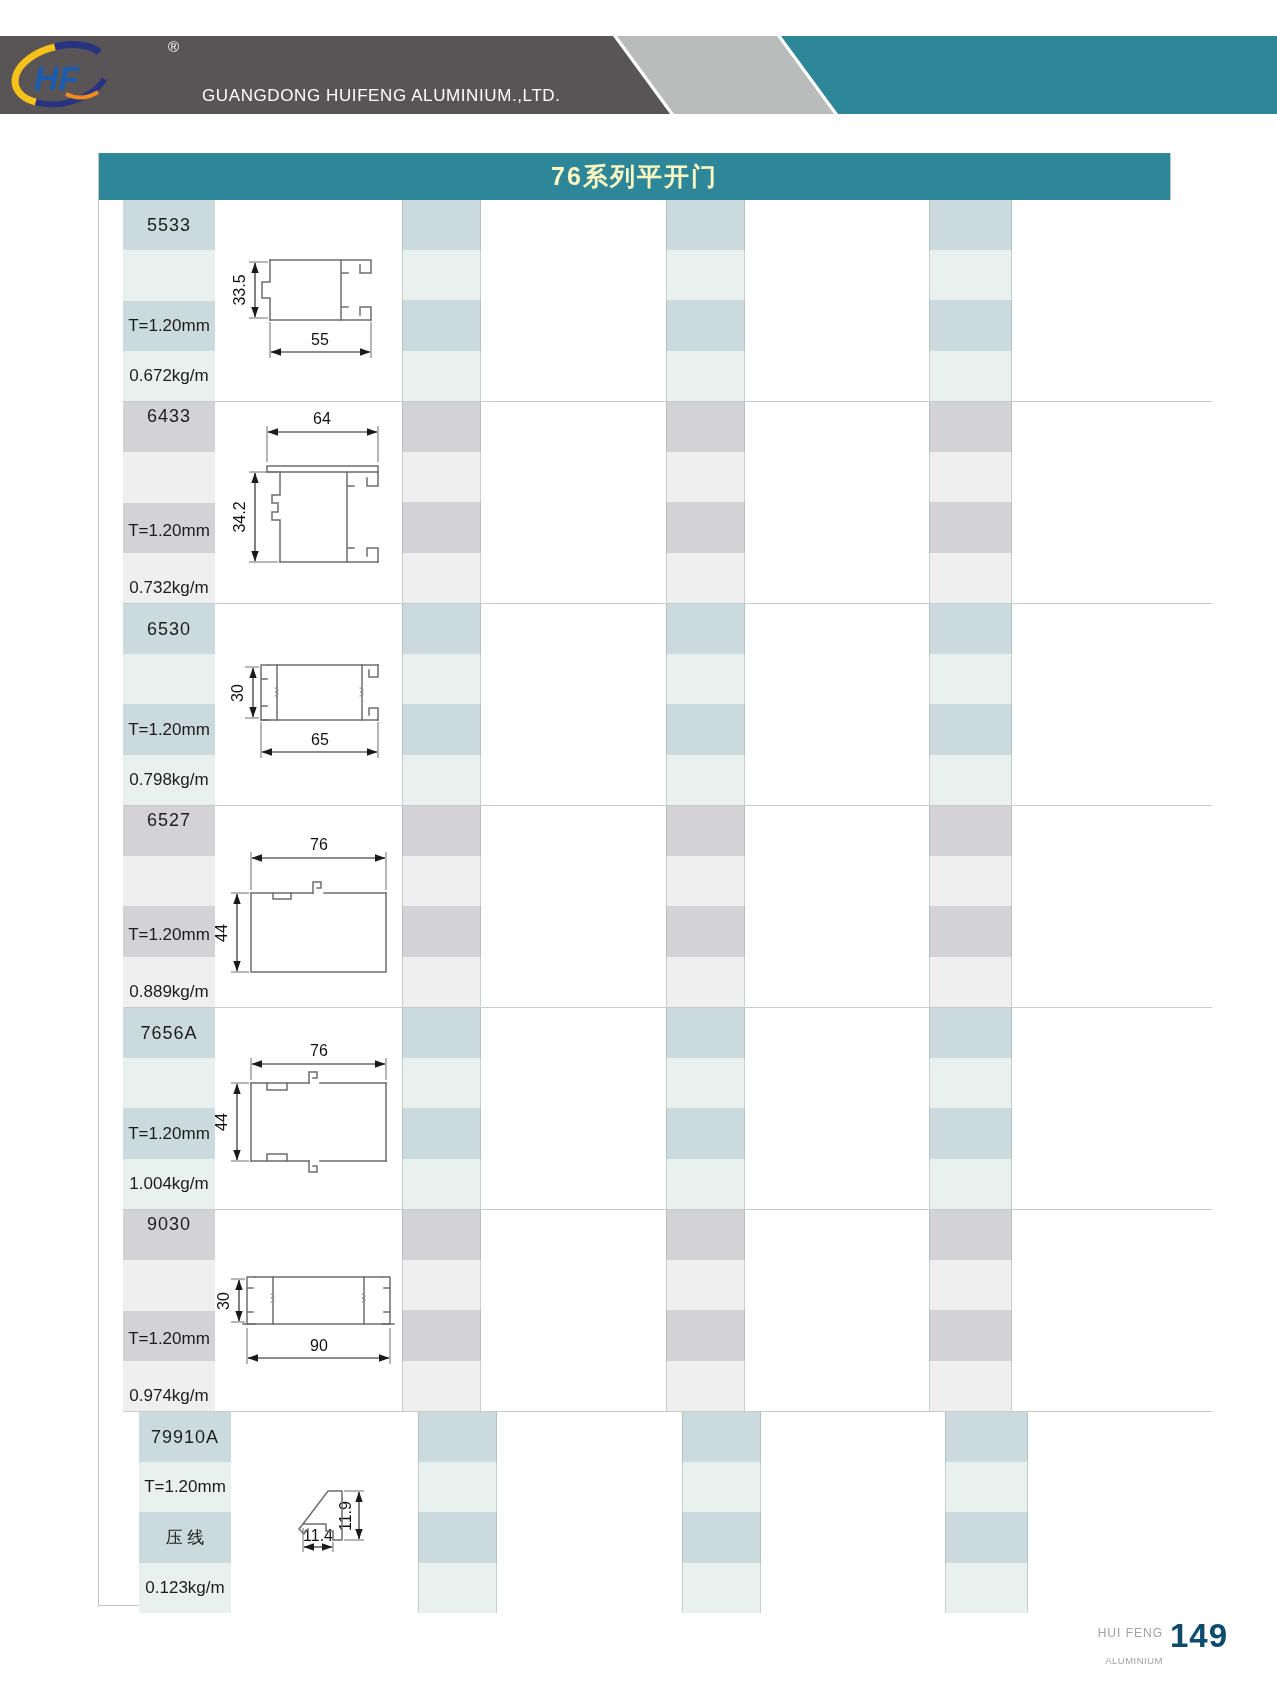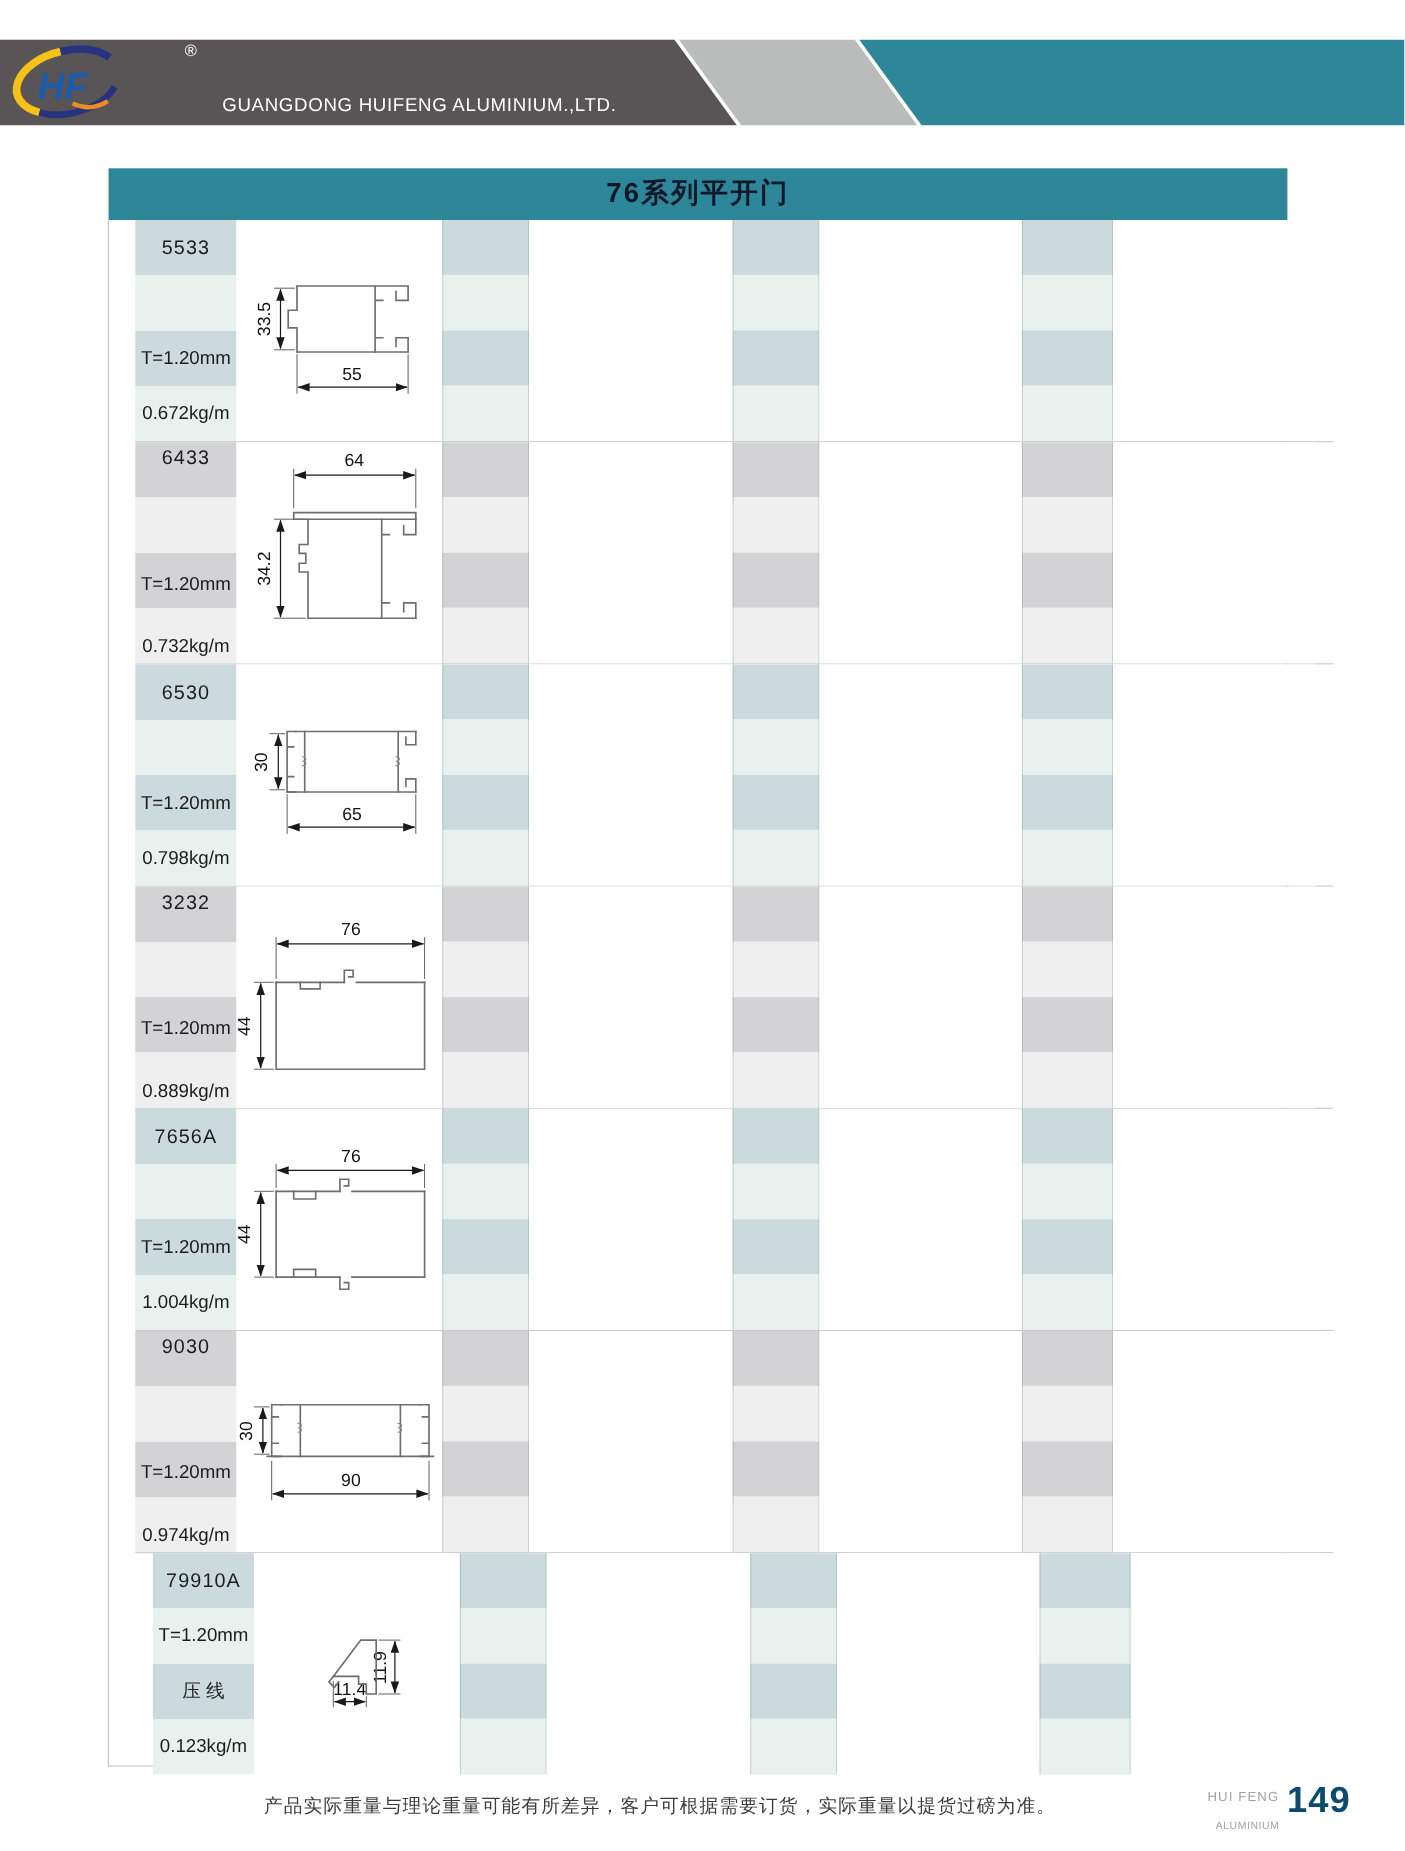--- a/index.html
+++ b/index.html
@@ -10,21 +10,21 @@
   .hdr{position:absolute;left:0;top:36px;width:1277px;height:78px;}
   .hdr svg{position:absolute;left:0;top:0;}
   .logo{position:absolute;left:58px;top:0px;width:140px;height:78px;}
   .reg{position:absolute;left:168px;top:2px;color:#fff;font-size:15px;}
   .co-zh{position:absolute;left:200px;top:9px;color:#fff;font-size:33px;font-weight:bold;letter-spacing:4px;white-space:nowrap;}
   .co-en{position:absolute;left:202px;top:50px;color:#fff;font-size:17px;letter-spacing:0.6px;white-space:nowrap;}
 
   
   .tbl{position:absolute;left:98px;top:153px;width:1073px;height:1453px;
        border-left:1px solid #c3c4c4;border-right:1px solid #c3c4c4;border-bottom:1px solid #c3c4c4;box-sizing:border-box;}
-  .tbl-title{height:47px;line-height:47px;background:#2e8798;color:#0f172a;text-align:center;
+  .tbl-title{height:47px;line-height:47px;background:#2e8798;color:#fef9c3;text-align:center;
        font-size:25px;font-weight:bold;letter-spacing:2px;}
   .rows{height:1406px;display:grid;grid-template-rows:repeat(7,1fr);padding-left:24px;}
   .row{display:grid;grid-template-columns:92px 187px 79px 185px 79px 184px 83px 184px;
        border-bottom:1px solid #c9caca;box-sizing:border-box;}
   .row:last-child{border-bottom:none;margin-left:16px;}
 
   .label-col{display:grid;grid-template-rows:repeat(4,1fr);}
   .label-col .band{display:flex;align-items:center;justify-content:center;
        font-size:17px;color:#1c1c1c;white-space:nowrap;}
   .label-col .band.code{font-size:18px;letter-spacing:1px;}
@@ -191,21 +191,21 @@
         <div class="stripe-col"></div>
         <div class="white-col"></div>
         <div class="stripe-col"></div>
         <div class="white-col"></div>
         <div class="stripe-col"></div>
         <div class="white-col"></div>
       </div>
 
       <div class="row gray">
         <div class="label-col">
-          <div class="band code">3232</div>
+          <div class="band code">6527</div>
           <div class="band"></div>
           <div class="band">T=1.20mm</div>
           <div class="band">0.889kg/m</div>
         </div>
         <div class="draw-col">
           <svg width="187" height="201">
             <g class="ext">
               <path d="M36,84 V46 M171,84 V46 M34,87 H16 M34,166 H16"></path>
             </g>
             <g>
@@ -331,20 +331,19 @@
         <div class="white-col"></div>
         <div class="stripe-col"></div>
         <div class="white-col"></div>
         <div class="stripe-col"></div>
         <div class="white-col"></div>
       </div>
 
     </div>
   </div>
 
-  <div class="foot-note">产品实际重量与理论重量可能有所差异，客户可根据需要订货，实际重量以提货过磅为准。</div>
   <div class="brand">
     <div class="b1">HUI FENG</div>
     <div class="b2">ALUMINIUM</div>
   </div>
   <div class="pagenum">149</div>
 
 </div>
 
 </body></html>

